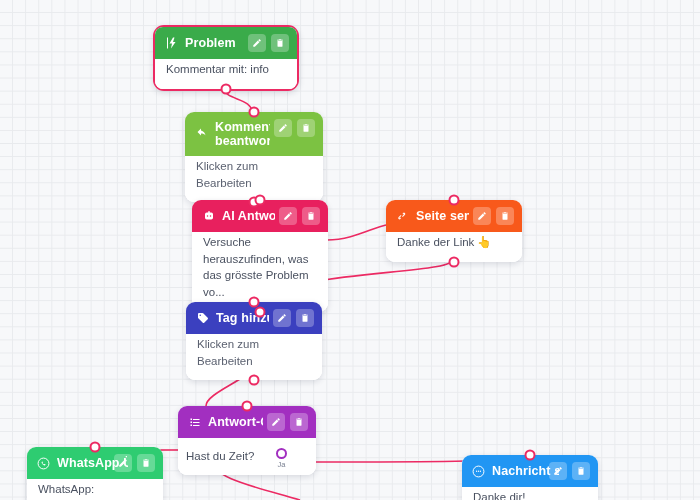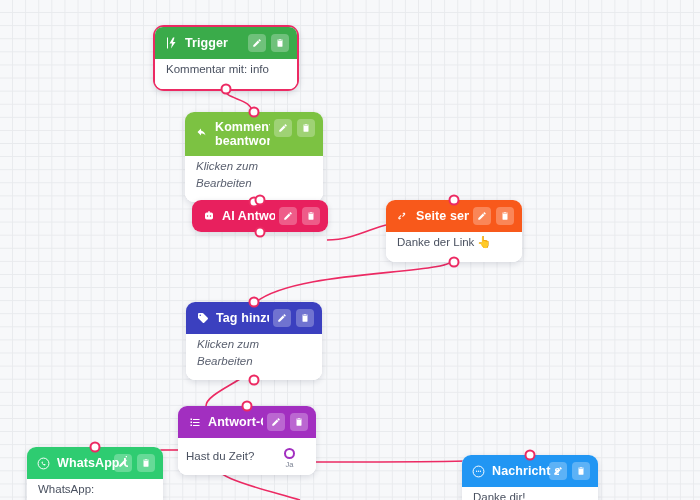--- a/index.html
+++ b/index.html
@@ -62,31 +62,31 @@
     display:flex;align-items:center;justify-content:center;
     cursor:pointer;
   }
   .abtn svg{display:block;}
 
   .body{
     padding:2px 11px 11px 11px;
     font-size:11.5px;color:#4a5160;line-height:1.45;
     background:#fff;
   }
-  .body.italic{font-style:italic;color:#5b6170;}
+  .body.italic{color:#5b6170;}
 
   .port{
     position:absolute;width:11px;height:11px;border-radius:50%;
     background:#ffffff;border:2px solid #ec2a63;
     box-sizing:border-box;cursor:crosshair;z-index:5;
   }
   .port.top{left:50%;transform:translate(-50%,-50%);top:0;}
   .port.bottom{left:50%;transform:translate(-50%,50%);bottom:0;}
 
-  .opt-row{display:flex;align-items:flex-start;gap:8px;padding:2px 0 0 0;}
+  .opt-row{display:flex;align-items:flex-start;gap:0;padding:2px 0 0 0;}
   .qtext{font-size:11.5px;color:#4a5160;padding-right:8px;white-space:nowrap;}
   .opts{display:flex;gap:26px;align-items:center;}
   .opt{display:flex;flex-direction:column;align-items:center;width:38px;}
   .opt .oport{
     width:11px;height:11px;border-radius:50%;background:#fff;
     border:2px solid #a22fc0;box-sizing:border-box;cursor:crosshair;
   }
   .opt .olabel{font-size:7.5px;color:#7b8293;margin-top:1px;white-space:nowrap;}
 </style>
 </head>
@@ -109,21 +109,21 @@
 
   <div class="node selected" style="left:153px;top:25px;width:142px;">
     <div class="inner">
       <div class="head" style="background:#3aab4a;">
         <span class="hicon">
           <svg width="12" height="12" viewBox="0 0 24 24">
               <path d="M2 1h2v22H2z" fill="#fff"></path>
               <path d="M14 1l-7 12h5l-2 10 9-13h-5l3-9z" fill="#fff"></path>
             </svg>
         </span>
-        <span class="title">Trigger</span>
+        <span class="title">Problem</span>
         <span class="acts">
           <span class="abtn">
             <svg width="10" height="10" viewBox="0 0 24 24">
                 <path d="M3 17.25V21h3.75L17.8 9.94l-3.75-3.75L3 17.25zM20.7 7.04a1 1 0 000-1.41l-2.34-2.34a1 1 0 00-1.41 0l-1.83 1.83 3.75 3.75 1.83-1.83z" fill="#fff"></path>
               </svg>
           </span>
           <span class="abtn">
             <svg width="10" height="10" viewBox="0 0 24 24">
                 <path d="M6 19a2 2 0 002 2h8a2 2 0 002-2V7H6v12zM19 4h-3.5l-1-1h-5l-1 1H5v2h14V4z" fill="#fff"></path>
               </svg>
@@ -178,20 +178,21 @@
                 <path d="M3 17.25V21h3.75L17.8 9.94l-3.75-3.75L3 17.25zM20.7 7.04a1 1 0 000-1.41l-2.34-2.34a1 1 0 00-1.41 0l-1.83 1.83 3.75 3.75 1.83-1.83z" fill="#fff"></path>
               </svg>
           </span>
           <span class="abtn">
             <svg width="10" height="10" viewBox="0 0 24 24">
                 <path d="M6 19a2 2 0 002 2h8a2 2 0 002-2V7H6v12zM19 4h-3.5l-1-1h-5l-1 1H5v2h14V4z" fill="#fff"></path>
               </svg>
           </span>
         </span>
       </div>
+      <div class="body">Versuche herauszufinden, was das grösste Problem vo...</div>
     </div>
     <div class="port top"></div>
     <div class="port bottom"></div>
   </div>
 
   <div class="node" style="left:386px;top:200px;width:136px;">
     <div class="inner">
       <div class="head" style="background:#f8591b;">
         <span class="hicon">
           <svg width="12" height="12" viewBox="0 0 24 24">

